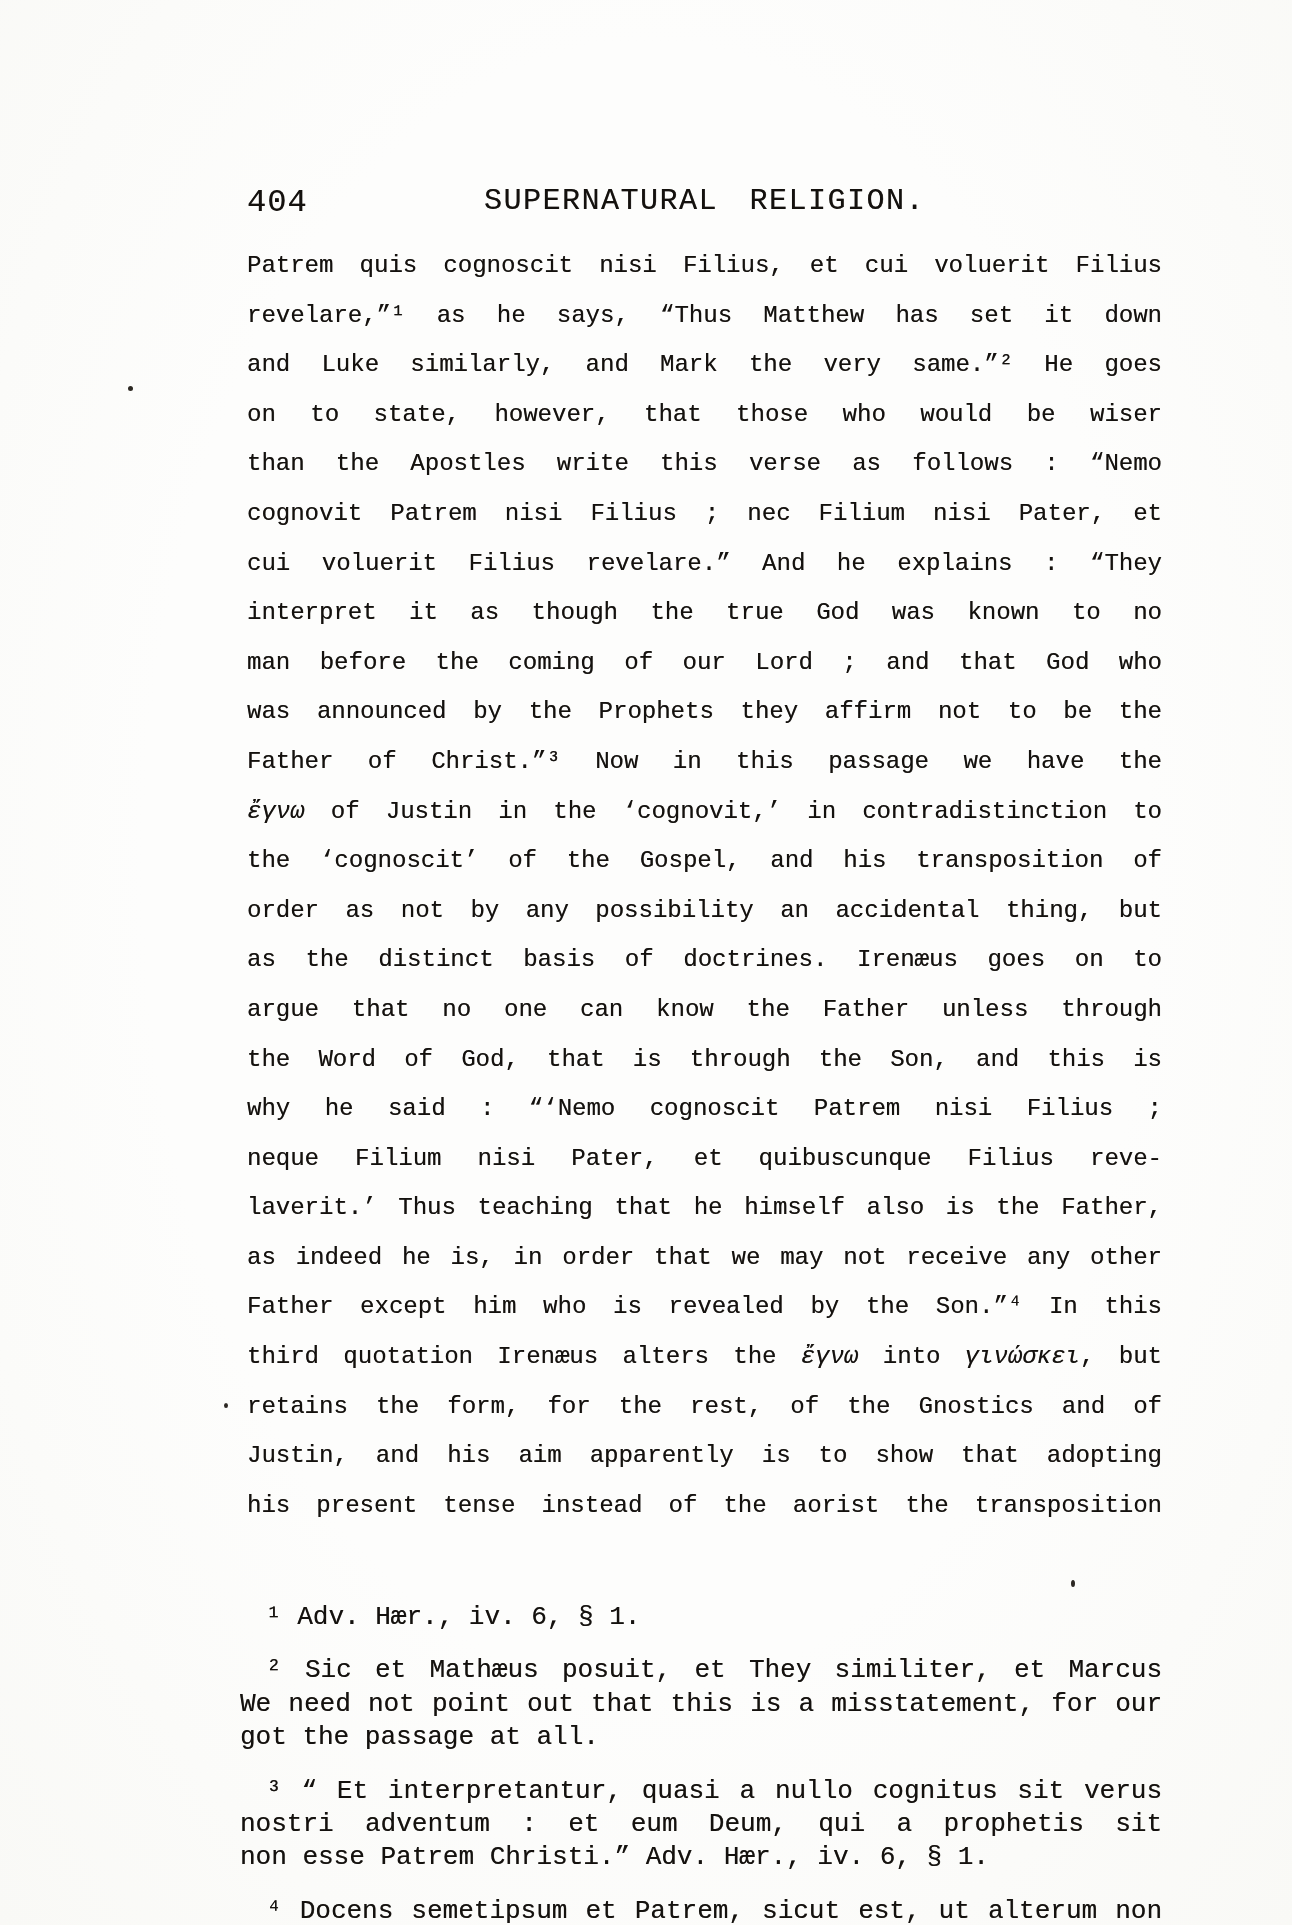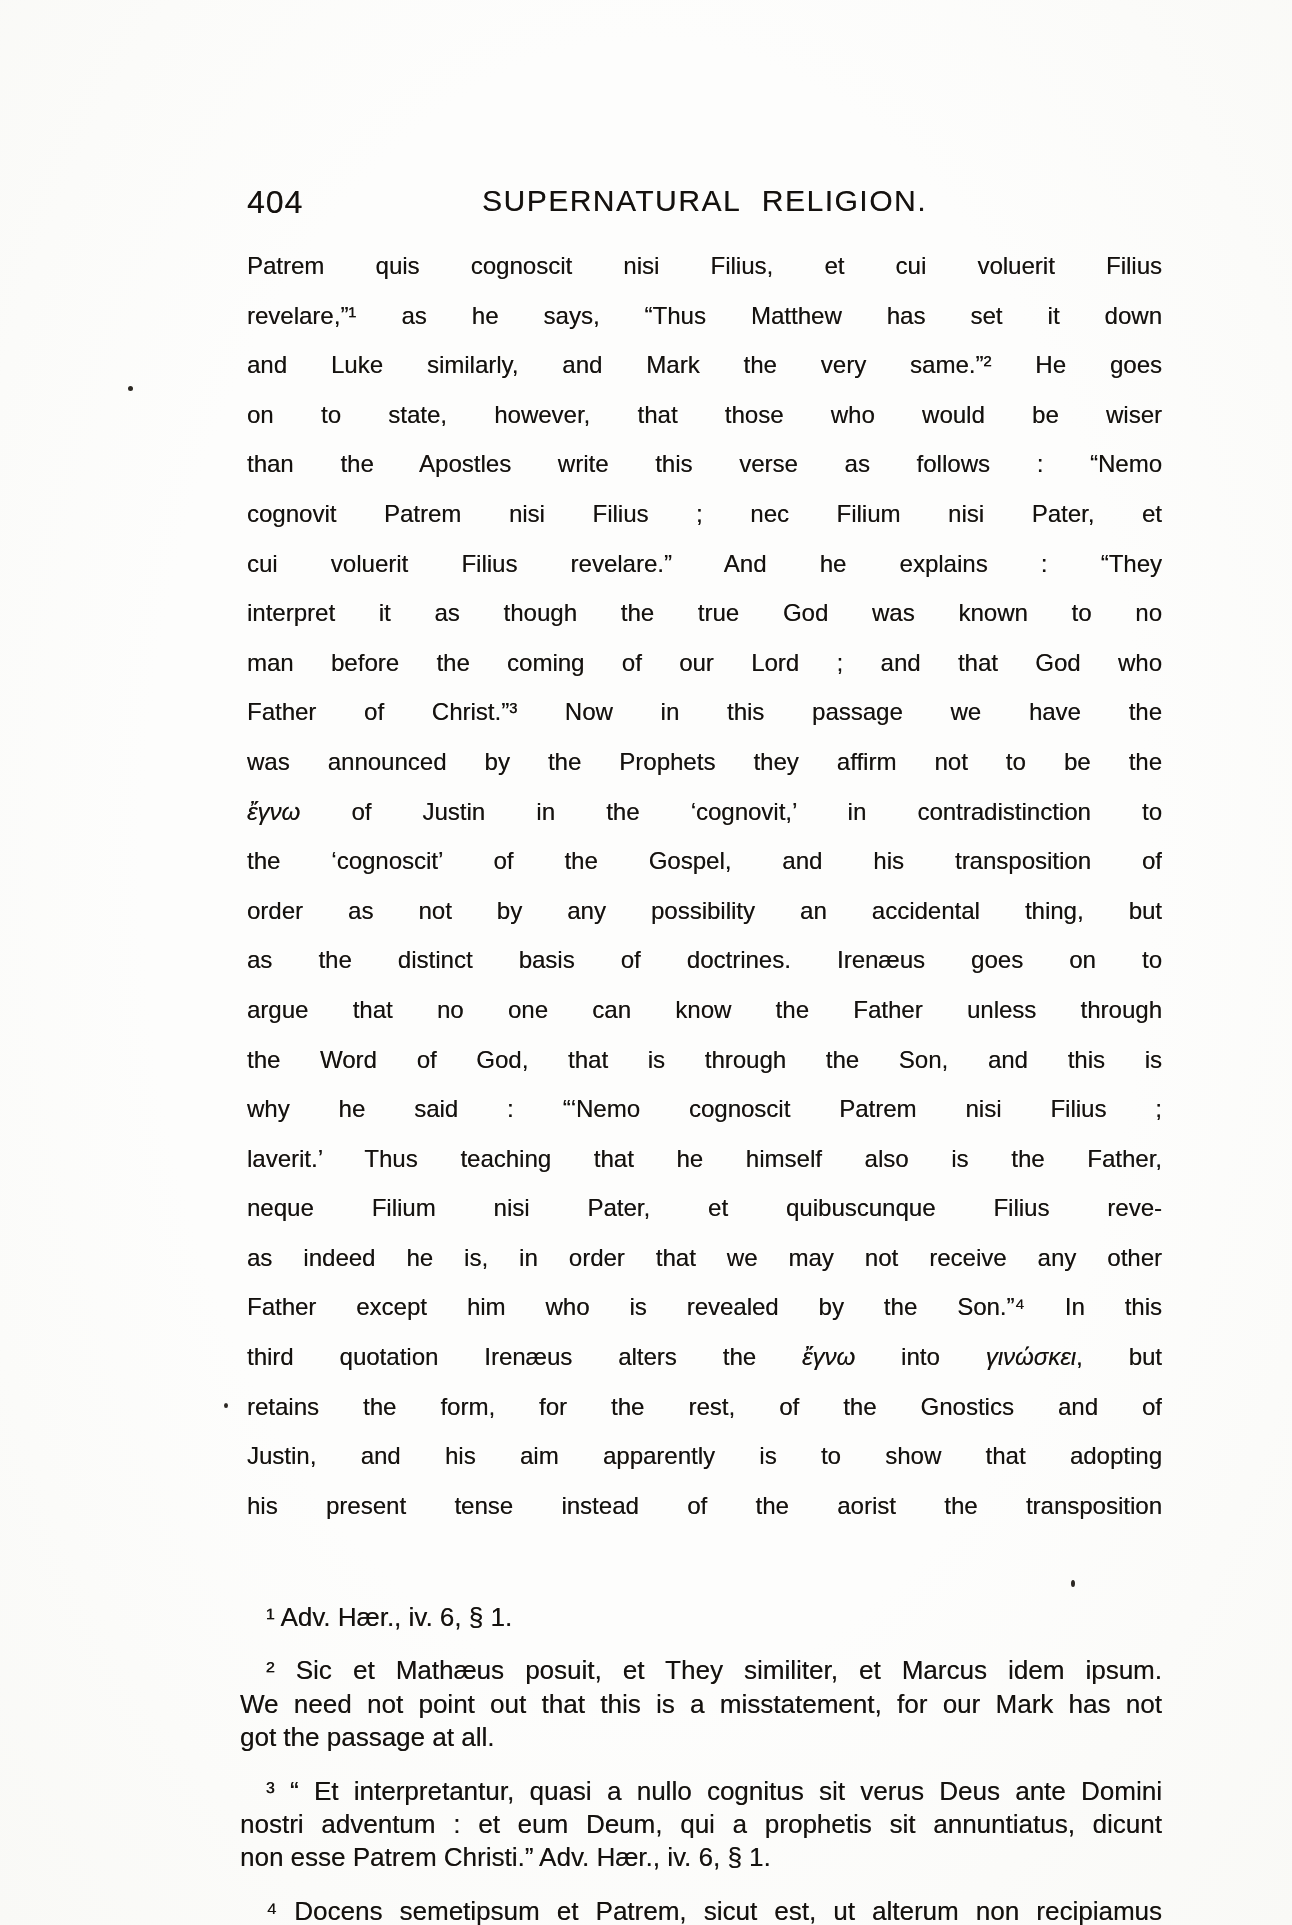--- a/index.html
+++ b/index.html
@@ -7,21 +7,21 @@
     padding: 0;
     background: #e8e8e6;
   }
   .page {
     position: relative;
     width: 1292px;
     height: 1925px;
     margin: 0 auto;
     background: radial-gradient(ellipse at 50% 45%, #fdfdfc 55%, #f9f9f6 100%);
     overflow: hidden;
-    font-family: Liberation Sans, sans-serif;
+    font-family: Liberation Mono, monospace;
     color: #14110e;
   }
   .ink {
     text-shadow: 0.25px 0.25px 0.45px rgba(22, 18, 14, 0.6);
   }
   .header {
     position: absolute;
     top: 182px;
     left: 247px;
     width: 915px;
@@ -98,31 +98,31 @@
   <div class="body-text ink" id="body-lines">
       <div class="bline">Patrem quis cognoscit nisi Filius, et cui voluerit Filius</div>
       <div class="bline">revelare,”¹ as he says, “Thus Matthew has set it down</div>
       <div class="bline">and Luke similarly, and Mark the very same.”²  He goes</div>
       <div class="bline">on to state, however, that those who would be wiser</div>
       <div class="bline">than the Apostles write this verse as follows : “Nemo</div>
       <div class="bline">cognovit Patrem nisi Filius ; nec Filium nisi Pater, et</div>
       <div class="bline">cui voluerit Filius revelare.”  And he explains : “They</div>
       <div class="bline">interpret it as though the true God was known to no</div>
       <div class="bline">man before the coming of our Lord ; and that God who</div>
+      <div class="bline">was announced by the Prophets they affirm not to be the</div>
       <div class="bline">Father of Christ.”³  Now in this passage we have the</div>
-      <div class="bline">was announced by the Prophets they affirm not to be the</div>
       <div class="bline"><i>ἔγνω</i> of Justin in the ‘cognovit,’ in contradistinction to</div>
       <div class="bline">the ‘cognoscit’ of the Gospel, and his transposition of</div>
       <div class="bline">order as not by any possibility an accidental thing, but</div>
       <div class="bline">as the distinct basis of doctrines.  Irenæus goes on to</div>
       <div class="bline">argue that no one can know the Father unless through</div>
       <div class="bline">the Word of God, that is through the Son, and this is</div>
       <div class="bline">why he said : “‘Nemo cognoscit Patrem nisi Filius ;</div>
+      <div class="bline">neque Filium nisi Pater, et quibuscunque Filius reve-</div>
       <div class="bline">laverit.’  Thus teaching that he himself also is the Father,</div>
-      <div class="bline">neque Filium nisi Pater, et quibuscunque Filius reve-</div>
       <div class="bline">as indeed he is, in order that we may not receive any other</div>
       <div class="bline">Father except him who is revealed by the Son.”⁴  In this</div>
       <div class="bline">third quotation Irenæus alters the <i>ἔγνω</i> into <i>γινώσκει</i>, but</div>
       <div class="bline">retains the form, for the rest, of the Gnostics and of</div>
       <div class="bline">Justin, and his aim apparently is to show that adopting</div>
       <div class="bline">his present tense instead of the aorist the transposition</div>
     </div>
 
   <div class="footnotes ink" id="footnote-lines">
       <div class="fline first last">¹ Adv. Hær., iv. 6, § 1.</div>

